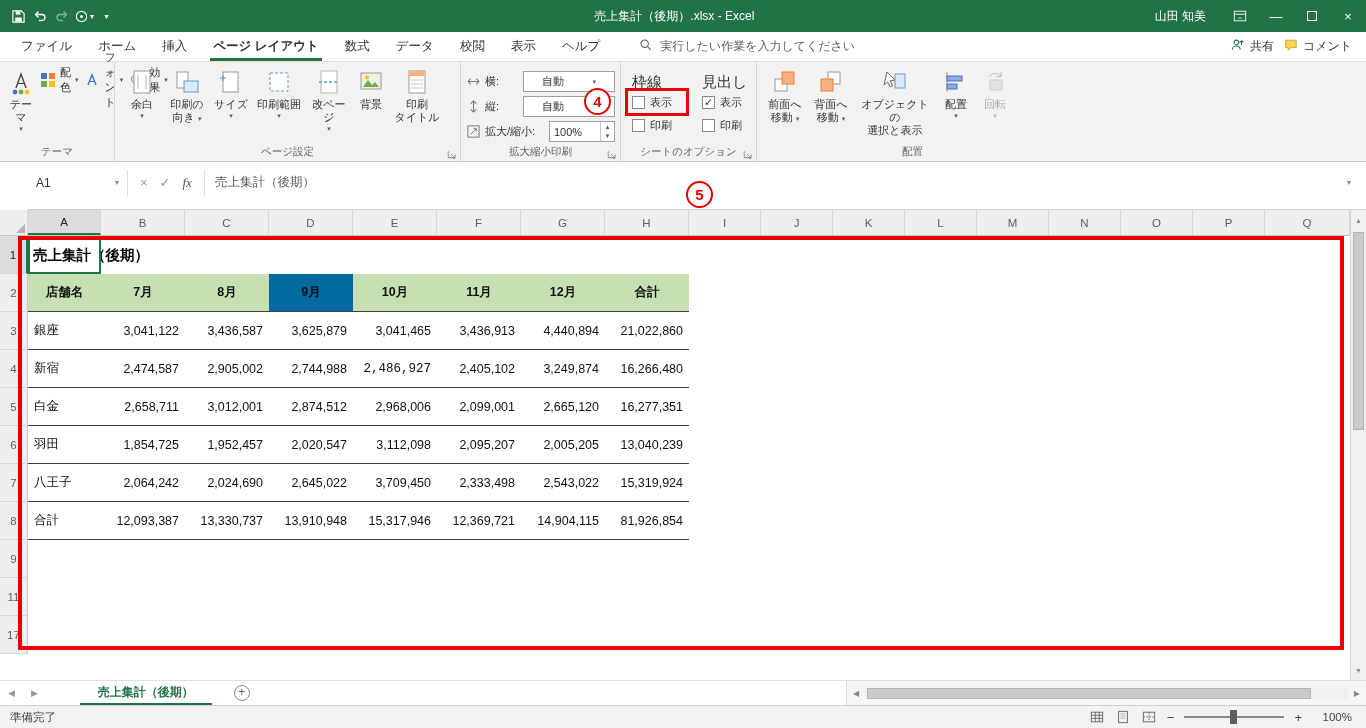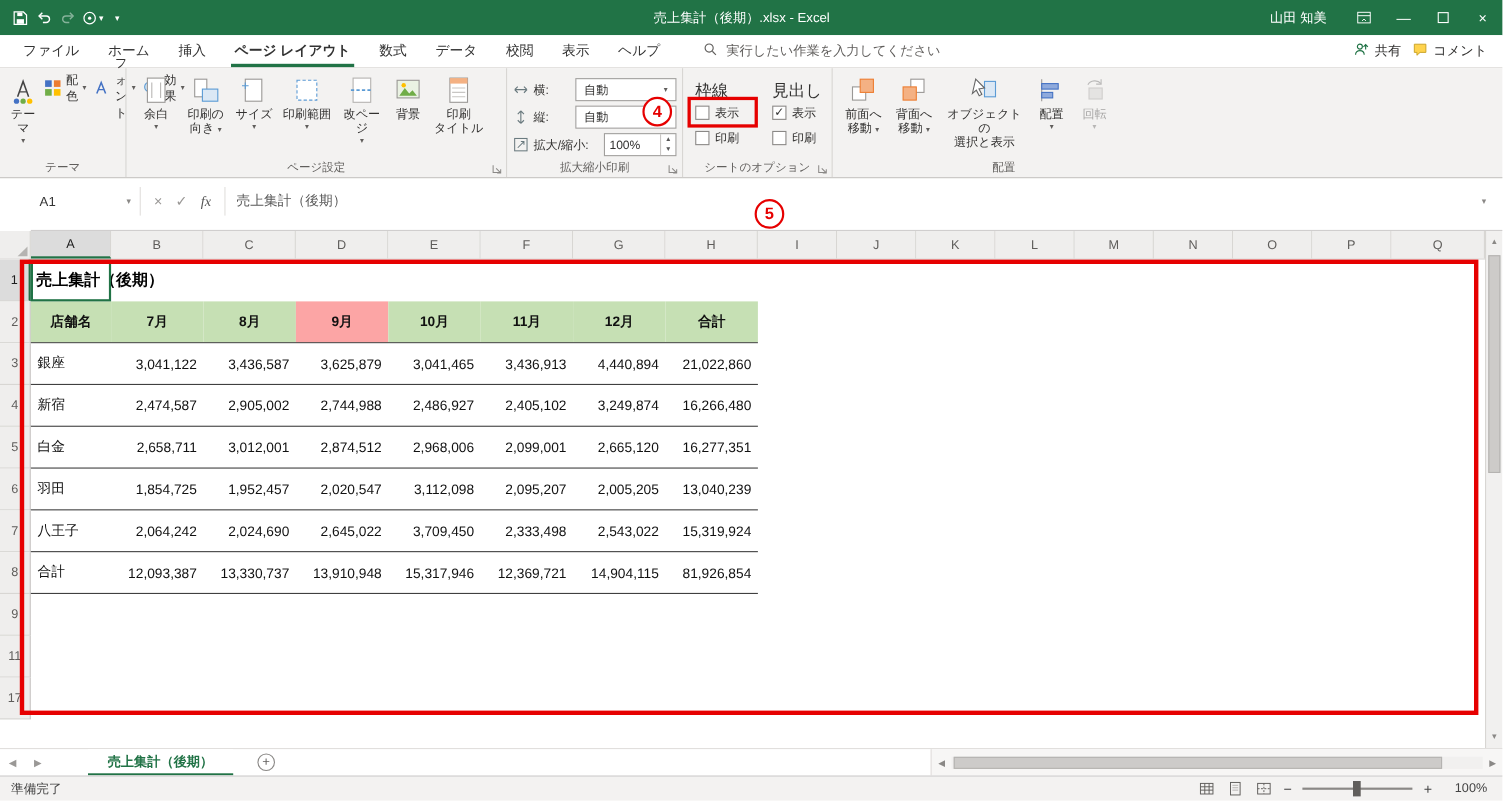--- a/index.html
+++ b/index.html
@@ -39,21 +39,21 @@
 .rbtn .ric{width:28px;height:28px;margin-bottom:2px;flex:0 0 auto;}
 .rbtn .caret{font-size:7px;color:#605e5c;margin-top:1px;}
 .rbtn.disabled{opacity:.4;}
 .rcol{display:flex;flex-direction:row;margin-top:3px;}
 .rsmall{display:flex;align-items:center;gap:4px;font-size:11px;color:#323130;height:24px;padding:0 3px;}
 .rsmall .ric-s{width:16px;height:16px;flex:0 0 auto;}
 .rsmall .caret{font-size:7px;color:#605e5c;}
 .scale-rows{display:flex;flex-direction:column;gap:4px;padding-top:6px;width:100%;}
 .srow{display:flex;align-items:center;gap:4px;height:21px;font-size:11px;color:#323130;}
 .srow .ric-s{width:15px;height:15px;}
-.combo{margin-left:auto;width:92px;height:21px;background:#fff;border:1px solid #a19f9d;display:flex;align-items:center;justify-content:space-between;padding:0 7px;font-size:11px;}
+.combo{margin-left:auto;width:92px;height:21px;background:#fff;border:1px solid #a19f9d;display:flex;align-items:center;justify-content:space-between;padding:0 18px;font-size:11px;}
 .combo .caret{font-size:7px;color:#605e5c;}
 .spin{margin-left:auto;width:66px;height:21px;background:#fff;border:1px solid #a19f9d;display:flex;align-items:stretch;}
 .spin .val{flex:1;display:flex;align-items:center;padding:0 4px;font-size:11px;}
 .spin .arrows{width:14px;display:flex;flex-direction:column;border-left:1px solid #c8c6c4;}
 .spin .arrows span{flex:1;font-size:6px;display:flex;align-items:center;justify-content:center;color:#555;}
 .so-cols{display:flex;gap:14px;padding:8px 4px 0 6px;}
 .so-col{display:flex;flex-direction:column;gap:5px;}
 .so-head{font-size:15px;color:#323130;height:15px;}
 .chk-row{display:flex;align-items:center;gap:5px;font-size:11px;color:#323130;height:18px;position:relative;}
 .cb{width:13px;height:13px;border:1px solid #8a8886;background:#fff;display:flex;align-items:center;justify-content:center;flex:0 0 auto;}
@@ -546,21 +546,21 @@
             <div class="a1txt">売上集計（後期）</div>
           </div>
         </div>
         <div class="grow">
           <div class="rowhead">2</div>
           <div class="cells">
             <div class="band hdr">
               <div class="tcell th" style="width: 73px; background: rgb(198, 224, 180);">店舗名</div>
               <div class="tcell th" style="width: 84px; background: rgb(198, 224, 180);">7月</div>
               <div class="tcell th" style="width: 84px; background: rgb(198, 224, 180);">8月</div>
-              <div class="tcell th" style="width: 84px; background: #fca5a5;">9月</div>
+              <div class="tcell th" style="width: 84px; background: #0369a1;">9月</div>
               <div class="tcell th" style="width: 84px; background: rgb(198, 224, 180);">10月</div>
               <div class="tcell th" style="width: 84px; background: rgb(198, 224, 180);">11月</div>
               <div class="tcell th" style="width: 84px; background: rgb(198, 224, 180);">12月</div>
               <div class="tcell th" style="width: 84px; background: rgb(198, 224, 180);">合計</div>
             </div>
           </div>
         </div>
         <div class="grow">
           <div class="rowhead">3</div>
           <div class="cells">
@@ -577,21 +577,21 @@
           </div>
         </div>
         <div class="grow">
           <div class="rowhead">4</div>
           <div class="cells">
             <div class="band">
               <div class="tcell tname" style="width: 73px;">新宿</div>
               <div class="tcell tnum" style="width: 84px;">2,474,587</div>
               <div class="tcell tnum" style="width: 84px;">2,905,002</div>
               <div class="tcell tnum" style="width: 84px;">2,744,988</div>
-              <div class="tcell tnum" style="width: 84px;">2,486,927</div>
+              <div class="tcell tnum" style="width: 84px; font-family: Liberation Mono, monospace;">2,486,927</div>
               <div class="tcell tnum" style="width: 84px;">2,405,102</div>
               <div class="tcell tnum" style="width: 84px;">3,249,874</div>
               <div class="tcell tnum" style="width: 84px;">16,266,480</div>
             </div>
           </div>
         </div>
         <div class="grow">
           <div class="rowhead">5</div>
           <div class="cells">
             <div class="band">

